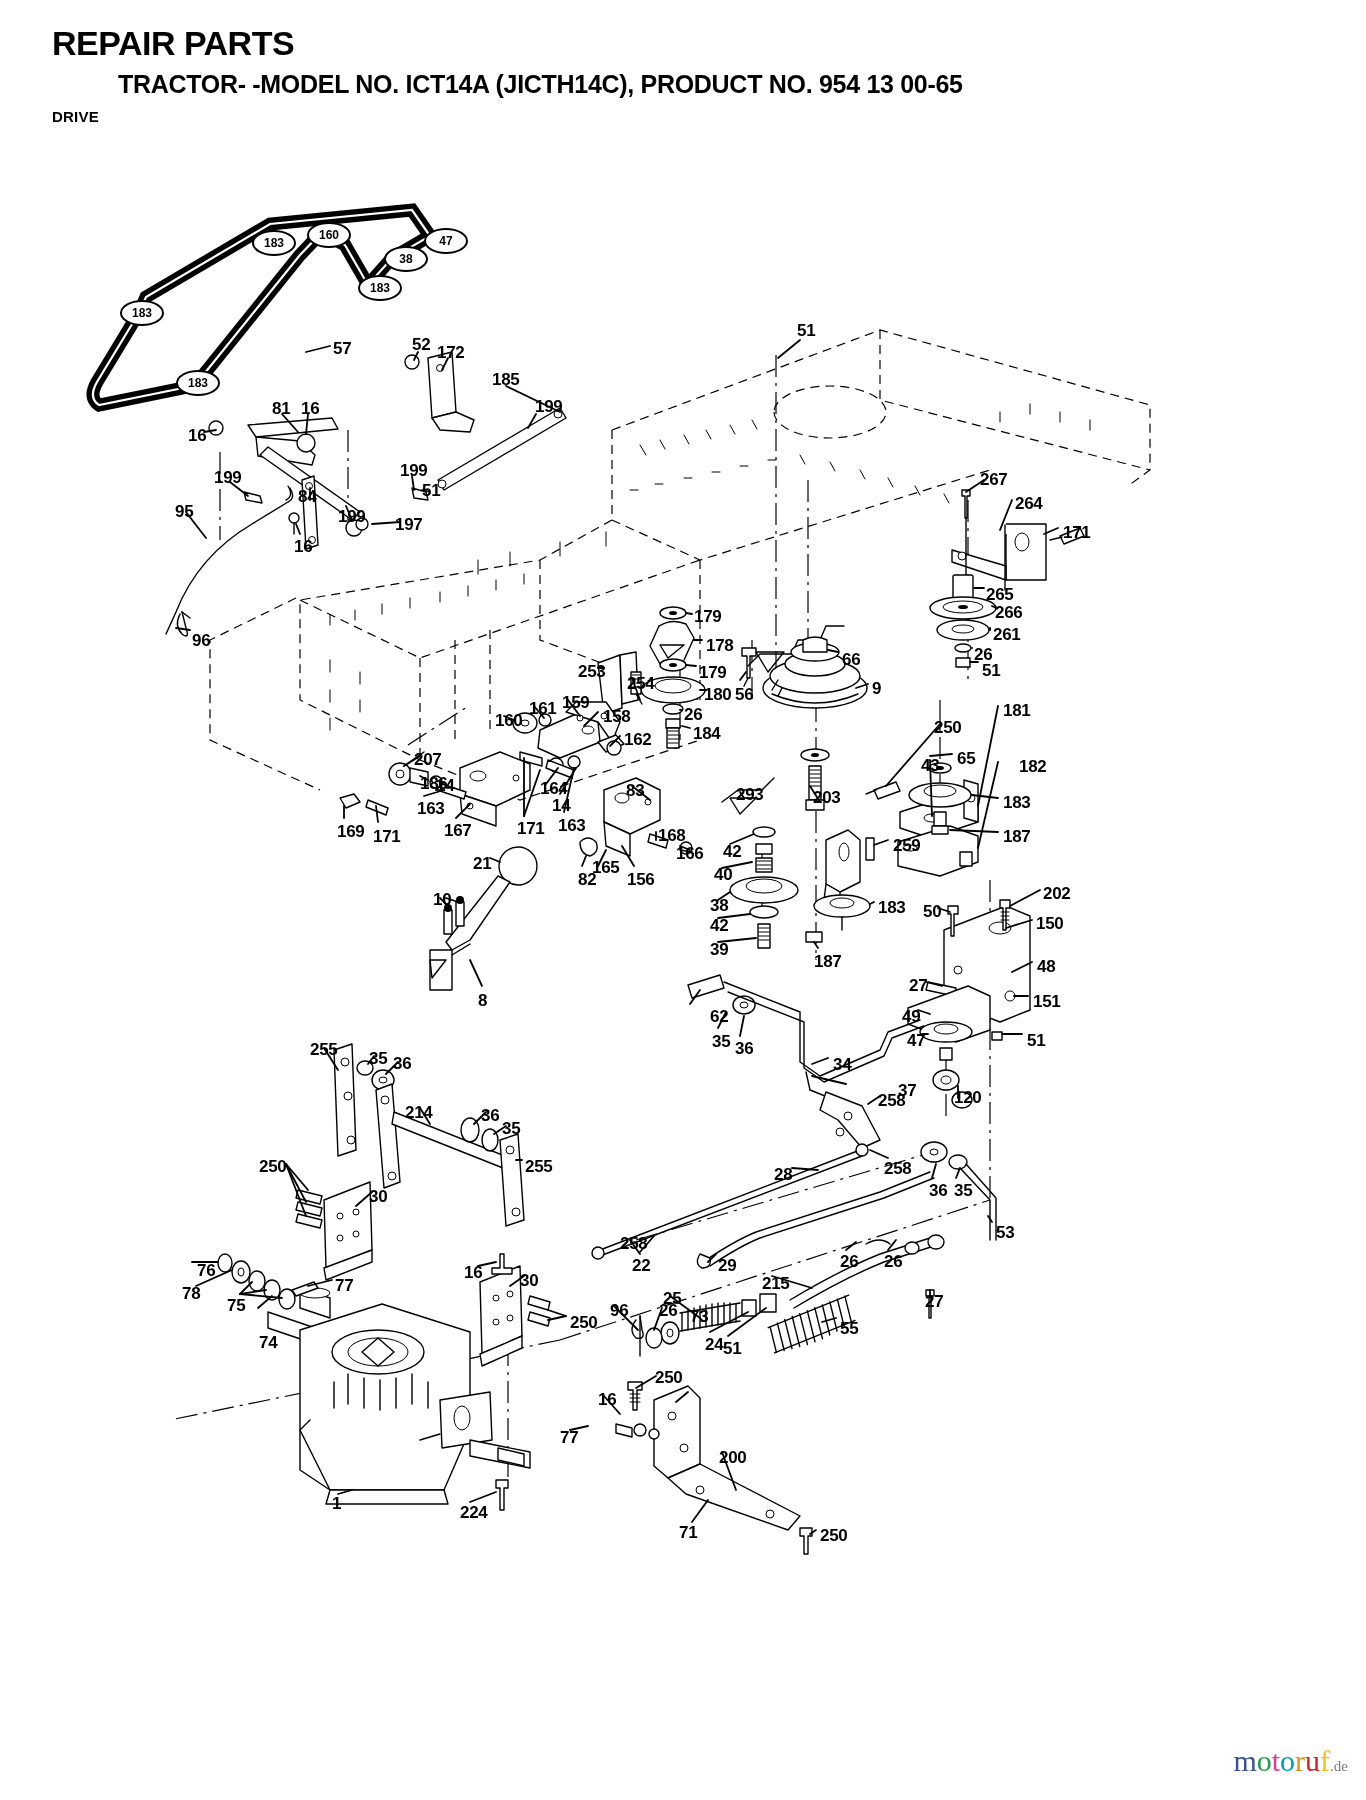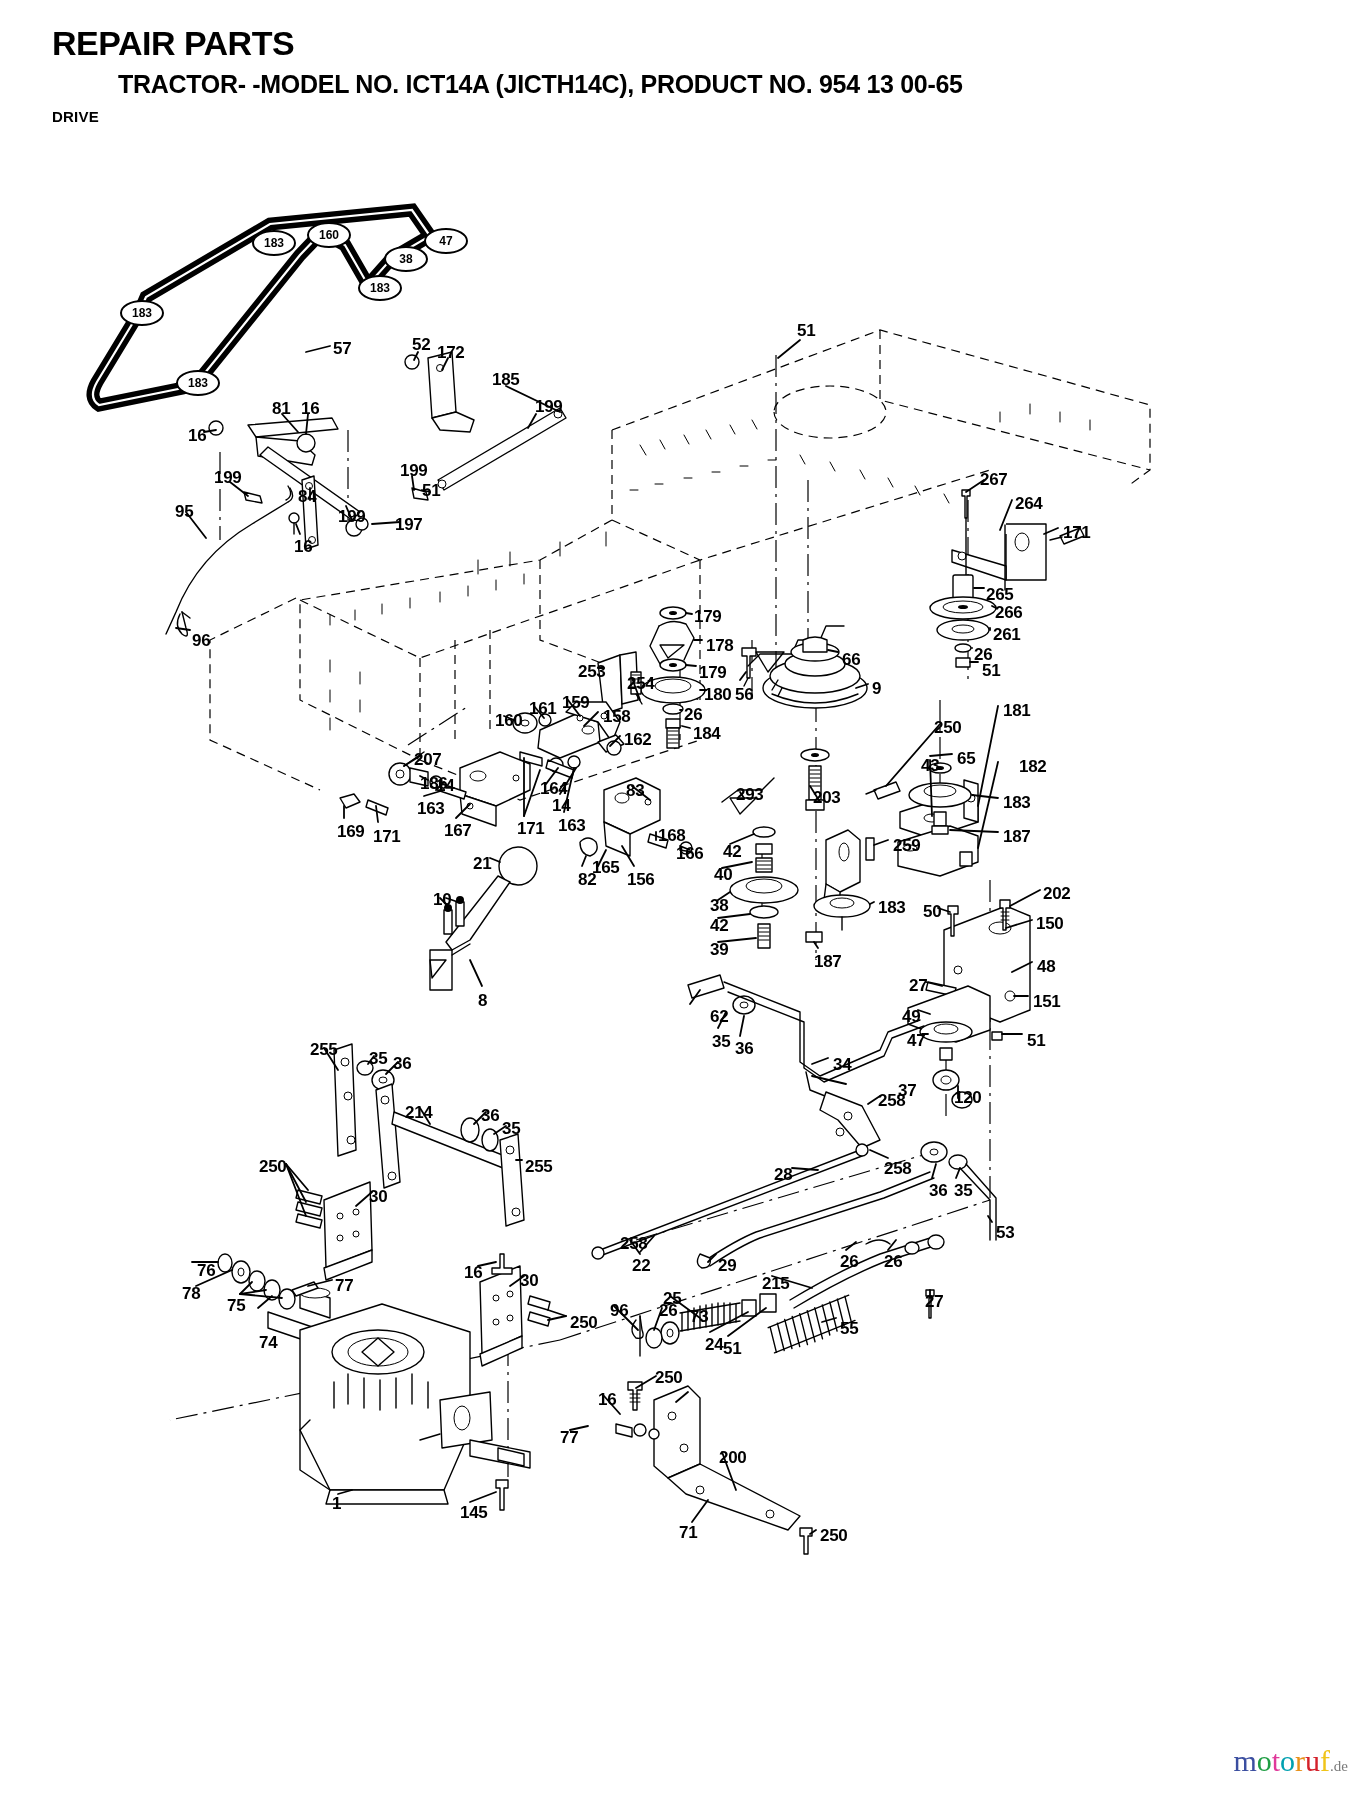--- a/index.html
+++ b/index.html
@@ -772,21 +772,21 @@
     <div class="cal" style="left: 663px; top: 1290px;">25</div>
     <div class="cal" style="left: 705px; top: 1336px;">24</div>
     <div class="cal" style="left: 723px; top: 1340px;">51</div>
     <div class="cal" style="left: 840px; top: 1320px;">55</div>
     <div class="cal" style="left: 655px; top: 1369px;">250</div>
     <div class="cal" style="left: 598px; top: 1391px;">16</div>
     <div class="cal" style="left: 690px; top: 1308px;">73</div>
     <div class="cal" style="left: 560px; top: 1429px;">77</div>
     <div class="cal" style="left: 719px; top: 1449px;">200</div>
     <div class="cal" style="left: 332px; top: 1495px;">1</div>
-    <div class="cal" style="left: 460px; top: 1504px;">145</div>
+    <div class="cal" style="left: 460px; top: 1504px;">224</div>
     <div class="cal" style="left: 679px; top: 1524px;">71</div>
     <div class="cal" style="left: 820px; top: 1527px;">250</div>
   </div>
 
 <div id="badges">
     <div class="pbadge" style="left: 120px; top: 300px;">183</div>
     <div class="pbadge" style="left: 176px; top: 370px;">183</div>
     <div class="pbadge" style="left: 252px; top: 230px;">183</div>
     <div class="pbadge" style="left: 307px; top: 222px;">160</div>
     <div class="pbadge" style="left: 384px; top: 246px;">38</div>

